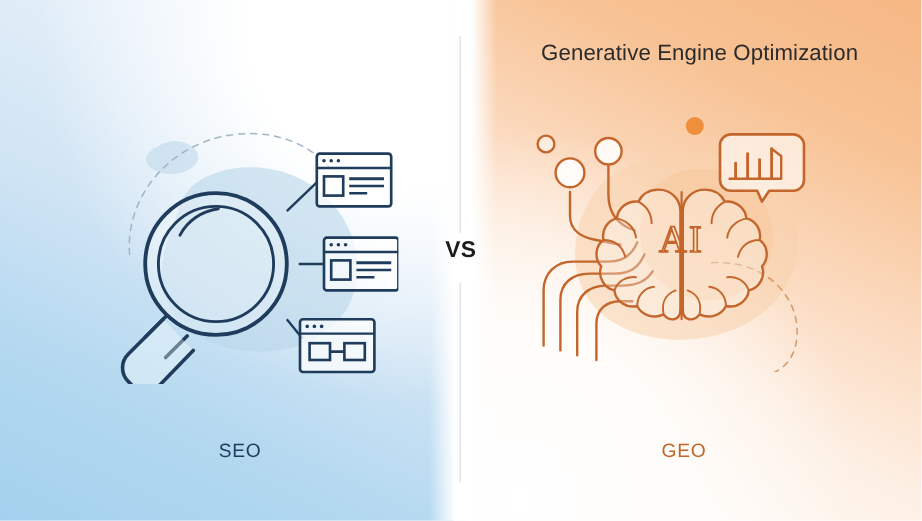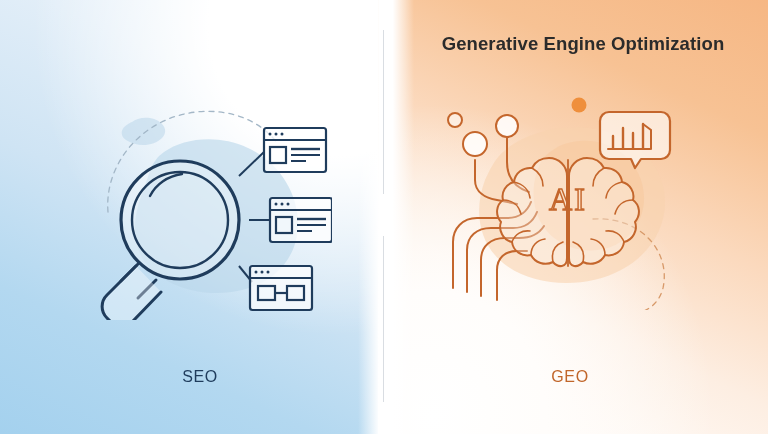--- a/index.html
+++ b/index.html
@@ -67,21 +67,21 @@
   }
 
   
   .geo-title {
     position: absolute;
     left: 398px;
     top: 33px;
     width: 370px;
     text-align: center;
     font-size: 18.5px;
-    font-weight: 700;
+    font-weight: 400;
     color: #2b2b2b;
     letter-spacing: 0.1px;
   }
   .caption {
     position: absolute;
     font-size: 16px;
     font-weight: 400;
     text-align: center;
     letter-spacing: 0.6px;
   }
@@ -231,19 +231,20 @@
         <path d="M179 154 C176 146 169 142 161 143" stroke-width="1.6"></path>
         <path d="M160 167 C160 158 154 152 146 151" stroke-width="1.6"></path>
         <path d="M138 174 C140 164 136 157 128 154" stroke-width="1.6"></path>
       </g>
       <text x="123" y="122" text-anchor="middle" font-family="Liberation Serif, serif" font-size="32" fill="none" stroke="#c4662c" stroke-width="1.4" letter-spacing="2">AI</text>
     </svg>
   </div>
 
   <div class="divider-line divider-top"></div>
   <div class="divider-line divider-bottom"></div>
+  <div class="vs-label">VS</div>
 
   <div class="geo-title">Generative Engine Optimization</div>
 
   <div class="caption caption-geo">GEO</div>
   <div class="caption caption-seo">SEO</div>
 
 </div>
 
 </body></html>

